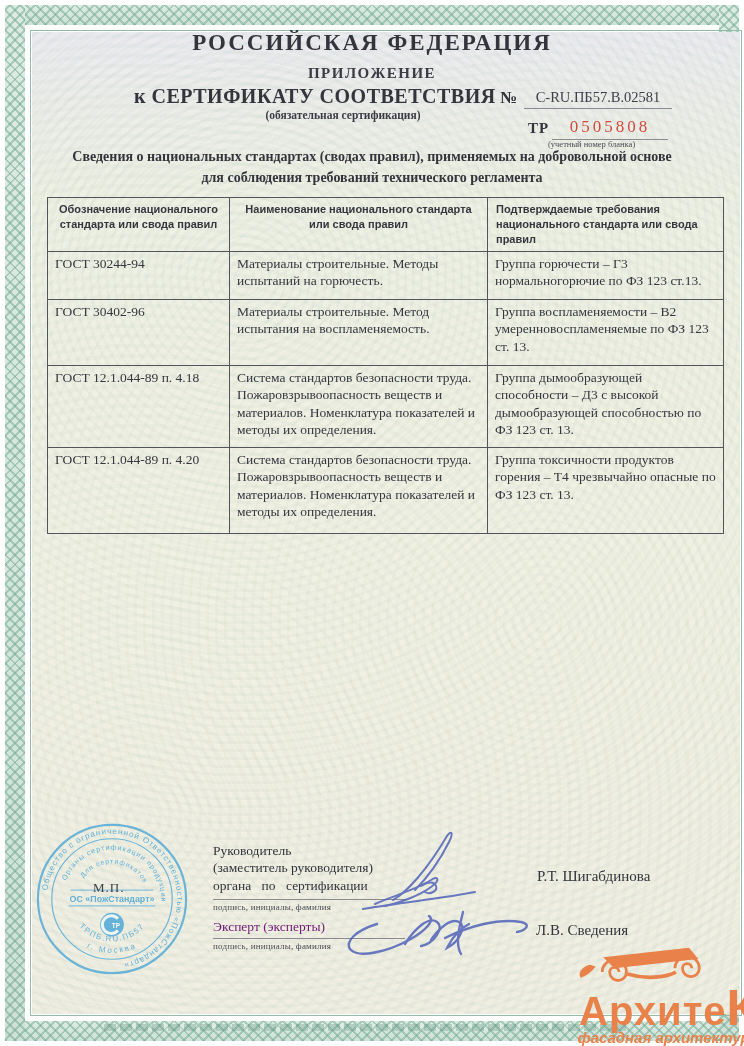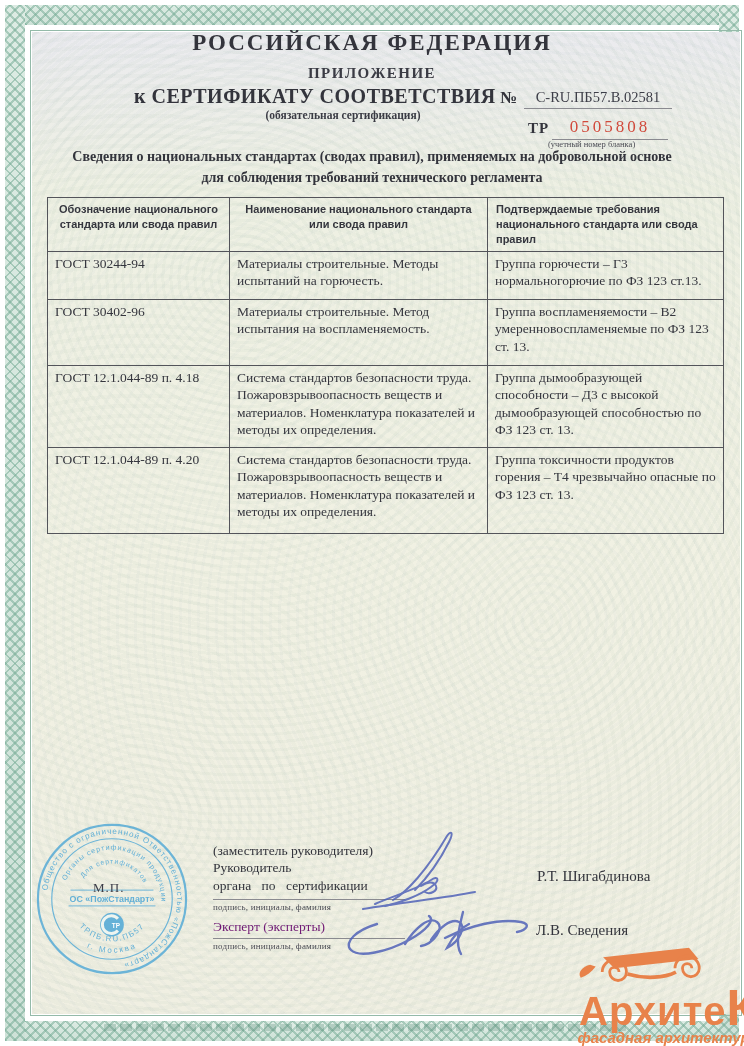--- a/index.html
+++ b/index.html
@@ -247,22 +247,22 @@
       <g>
         <circle cx="80" cy="106" r="12" fill="#4da7d6" opacity="0.85"></circle>
         <path d="M 86 100 a 9 9 0 1 0 0 12" fill="none" stroke="#eef5f0" stroke-width="3"></path>
         <text x="84" y="109" text-anchor="middle" font-size="6.5" font-weight="bold" fill="#ffffff" font-family="Liberation Sans, sans-serif">ТР</text>
       </g>
     </svg>
   </div>
   <div class="mp">М.П.</div>
 
   <div class="role-block">
+    <div>Руководитель</div>
     <div>(заместитель руководителя)</div>
-    <div>Руководитель</div>
     <div class="spread">органа по сертификации</div>
   </div>
   <div class="sig-rule rule1"></div>
   <div class="caption cap1">подпись, инициалы, фамилия</div>
   <div class="name name1">Р.Т. Шигабдинова</div>
 
   <div class="expert-role">Эксперт (эксперты)</div>
   <div class="sig-rule rule2"></div>
   <div class="caption cap2">подпись, инициалы, фамилия</div>
   <div class="name name2">Л.В. Сведения</div>

